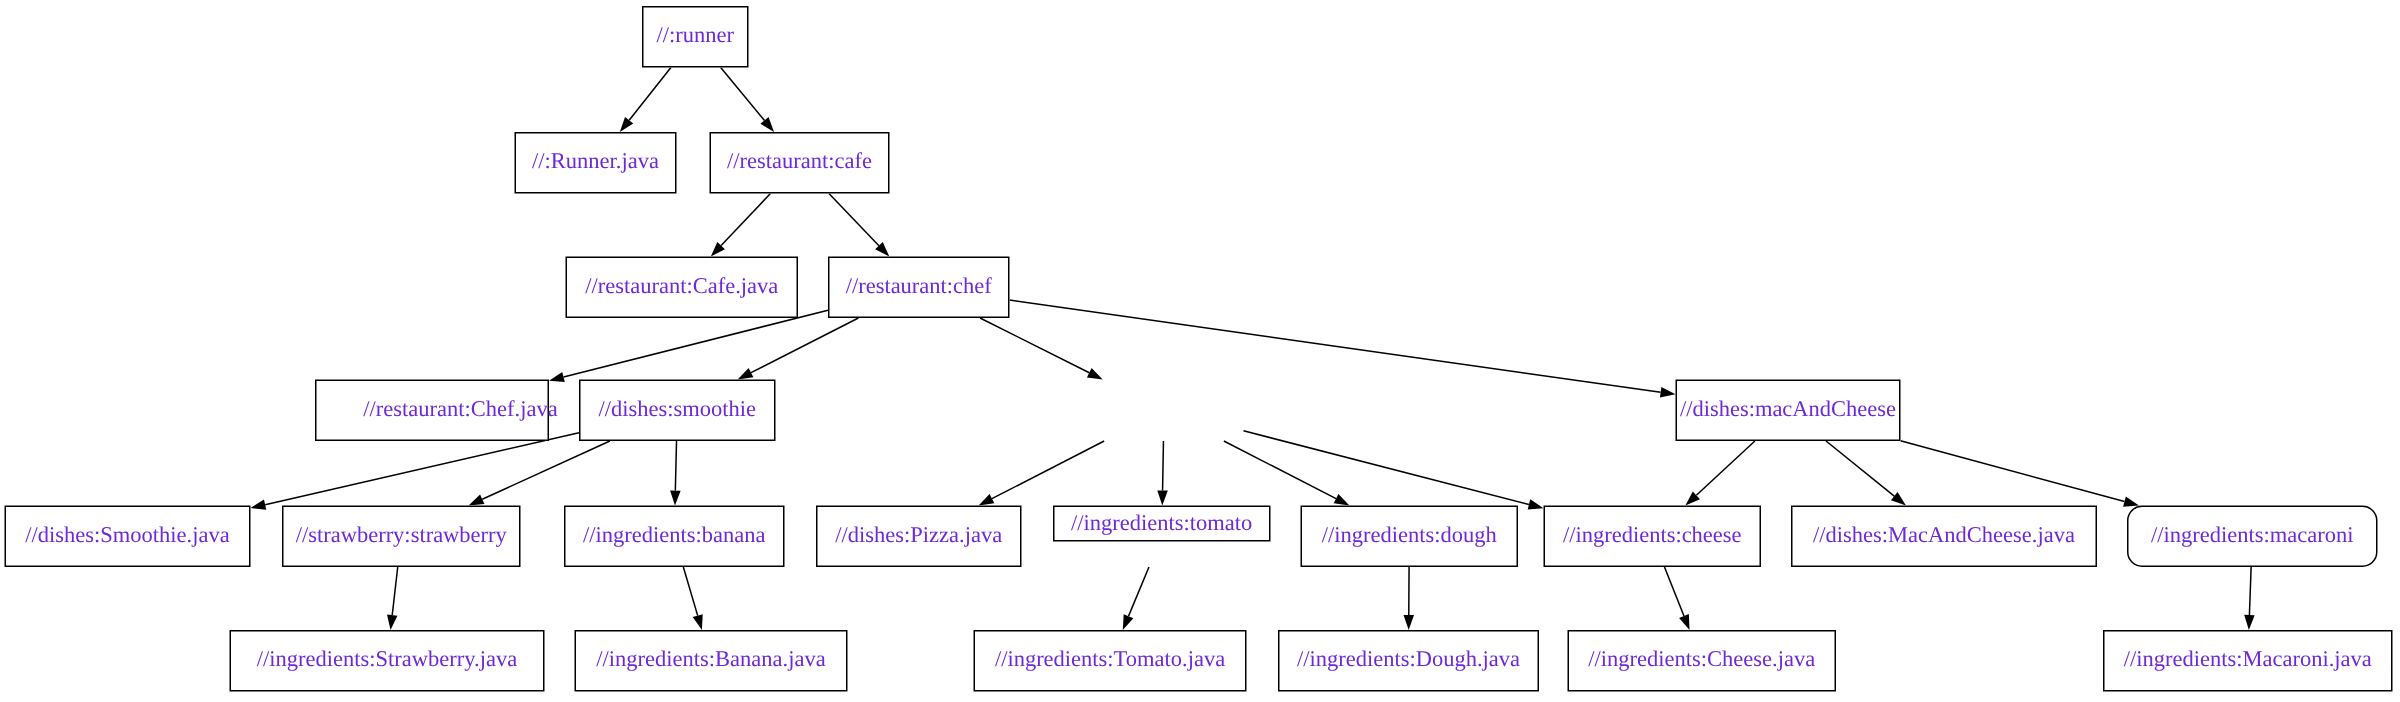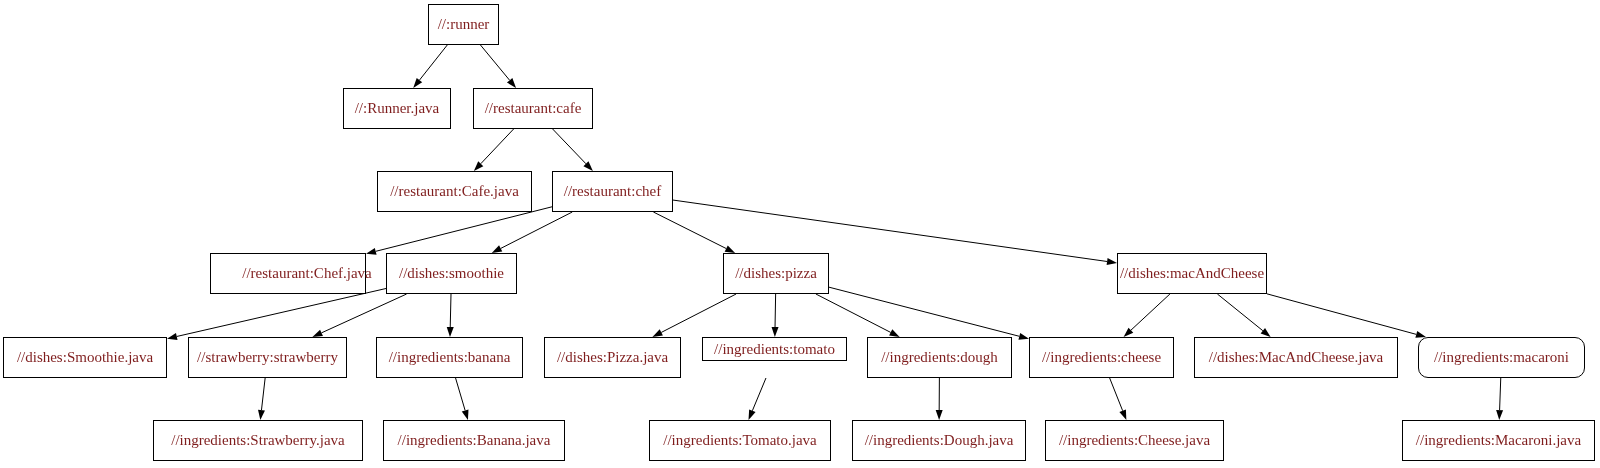--- a/index.html
+++ b/index.html
@@ -20,21 +20,21 @@
   }
   .graph-node {
     position: absolute;
     box-sizing: border-box;
     border: 1px solid #000000;
     background: #ffffff;
     display: flex;
     align-items: center;
     justify-content: center;
     font-size: 15px;
-    color: #7f1d1d;
+    color: #6d28d9;
     white-space: nowrap;
     line-height: 1;
   }
 </style>
 </head>
 <body>
 
 <div class="canvas" style="width: 1600px; height: 468px; background: rgb(255, 255, 255);">
   <svg class="edges-layer" width="1600" height="468">
       <g>
@@ -134,21 +134,20 @@
         <polygon points="1499.2409638554218,420 1496.1044577834957,409.8801022900045 1503.0998897519755,410.1329492286243" fill="#000000"></polygon>
       </g>
     </svg>
 <div class="graph-node" style="left: 428px; top: 4px; width: 71px; height: 41px; border-color: rgb(0, 0, 0); background: rgb(255, 255, 255);">//:runner</div>
     <div class="graph-node" style="left: 343px; top: 88px; width: 108px; height: 41px; border-color: rgb(0, 0, 0); background: rgb(255, 255, 255);">//:Runner.java</div>
     <div class="graph-node" style="left: 473px; top: 88px; width: 120px; height: 41px; border-color: rgb(0, 0, 0); background: rgb(255, 255, 255);">//restaurant:cafe</div>
     <div class="graph-node" style="left: 377px; top: 171px; width: 155px; height: 41px; border-color: rgb(0, 0, 0); background: rgb(255, 255, 255);">//restaurant:Cafe.java</div>
     <div class="graph-node" style="left: 552px; top: 171px; width: 121px; height: 41px; border-color: rgb(0, 0, 0); background: rgb(255, 255, 255); text-align: right;">//restaurant:chef</div>
     <div class="graph-node" style="left: 210px; top: 253px; width: 156px; height: 41px; border-color: rgb(0, 0, 0); background: rgb(255, 255, 255); padding-left: 38px;">//restaurant:Chef.java</div>
     <div class="graph-node" style="left: 386px; top: 253px; width: 131px; height: 41px; border-color: rgb(0, 0, 0); background: rgb(255, 255, 255);">//dishes:smoothie</div>
-    <div class="graph-node" style="left: 723px; top: 253px; width: 106px; height: 41px; border-color: rgb(0, 0, 0); background: rgb(255, 255, 255);">//dishes:pizza</div>
     <div class="graph-node" style="left: 1117px; top: 253px; width: 150px; height: 41px; border-color: rgb(0, 0, 0); background: rgb(255, 255, 255); text-align: right;">//dishes:macAndCheese</div>
     <div class="graph-node" style="left: 3px; top: 337px; width: 164px; height: 41px; border-color: rgb(0, 0, 0); background: rgb(255, 255, 255);">//dishes:Smoothie.java</div>
     <div class="graph-node" style="left: 188px; top: 337px; width: 159px; height: 41px; border-color: rgb(0, 0, 0); background: rgb(255, 255, 255);">//strawberry:strawberry</div>
     <div class="graph-node" style="left: 376px; top: 337px; width: 147px; height: 41px; border-color: rgb(0, 0, 0); background: rgb(255, 255, 255);">//ingredients:banana</div>
     <div class="graph-node" style="left: 544px; top: 337px; width: 137px; height: 41px; border-color: rgb(0, 0, 0); background: rgb(255, 255, 255);">//dishes:Pizza.java</div>
     <div class="graph-node" style="left: 702px; top: 337px; width: 145px; height: 24px; border-color: rgb(0, 0, 0); background: rgb(255, 255, 255);">//ingredients:tomato</div>
     <div class="graph-node" style="left: 867px; top: 337px; width: 145px; height: 41px; border-color: rgb(0, 0, 0); background: rgb(255, 255, 255);">//ingredients:dough</div>
     <div class="graph-node" style="left: 1029px; top: 337px; width: 145px; height: 41px; border-color: rgb(0, 0, 0); background: rgb(255, 255, 255);">//ingredients:cheese</div>
     <div class="graph-node" style="left: 1194px; top: 337px; width: 204px; height: 41px; border-color: rgb(0, 0, 0); background: rgb(255, 255, 255);">//dishes:MacAndCheese.java</div>
     <div class="graph-node" style="left: 1418px; top: 337px; width: 167px; height: 41px; border-color: rgb(0, 0, 0); background: rgb(255, 255, 255); border-radius: 10px;">//ingredients:macaroni</div>

